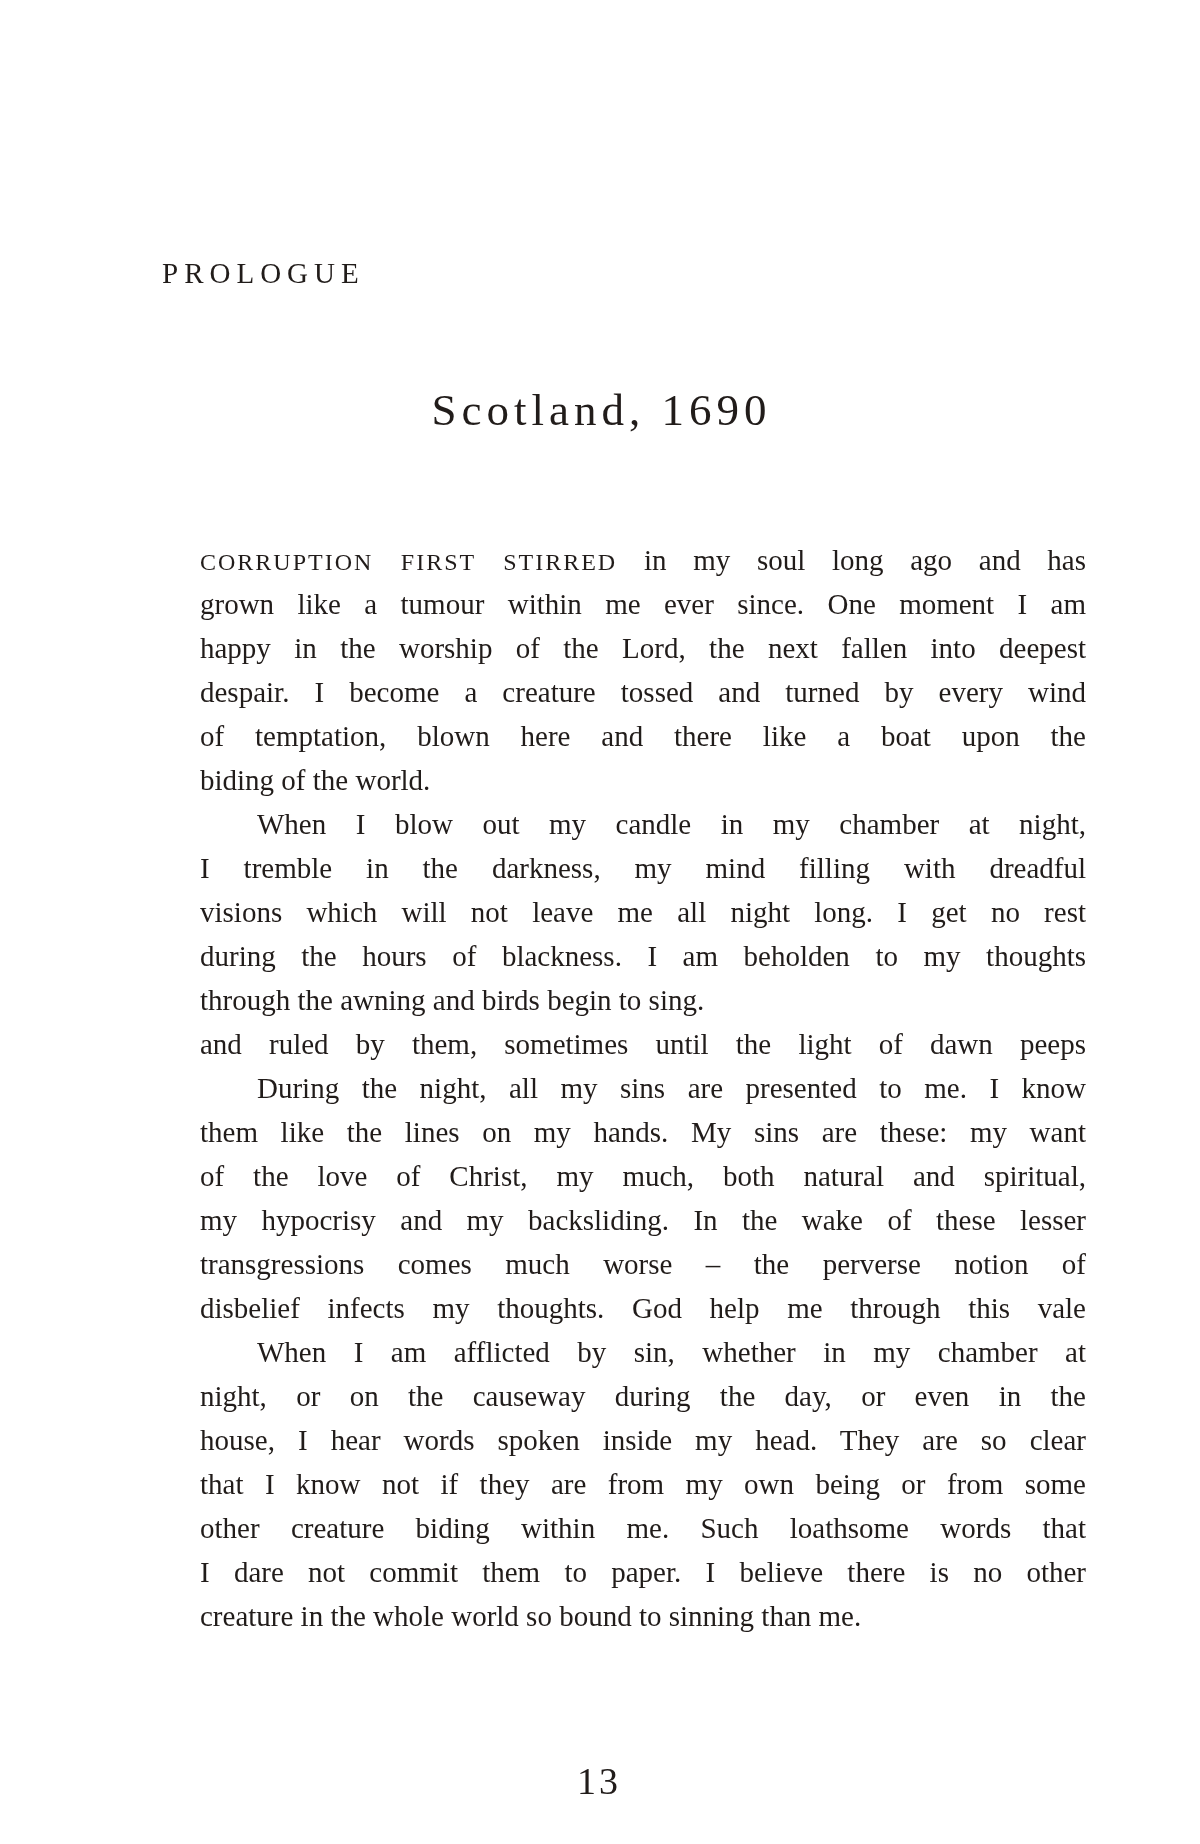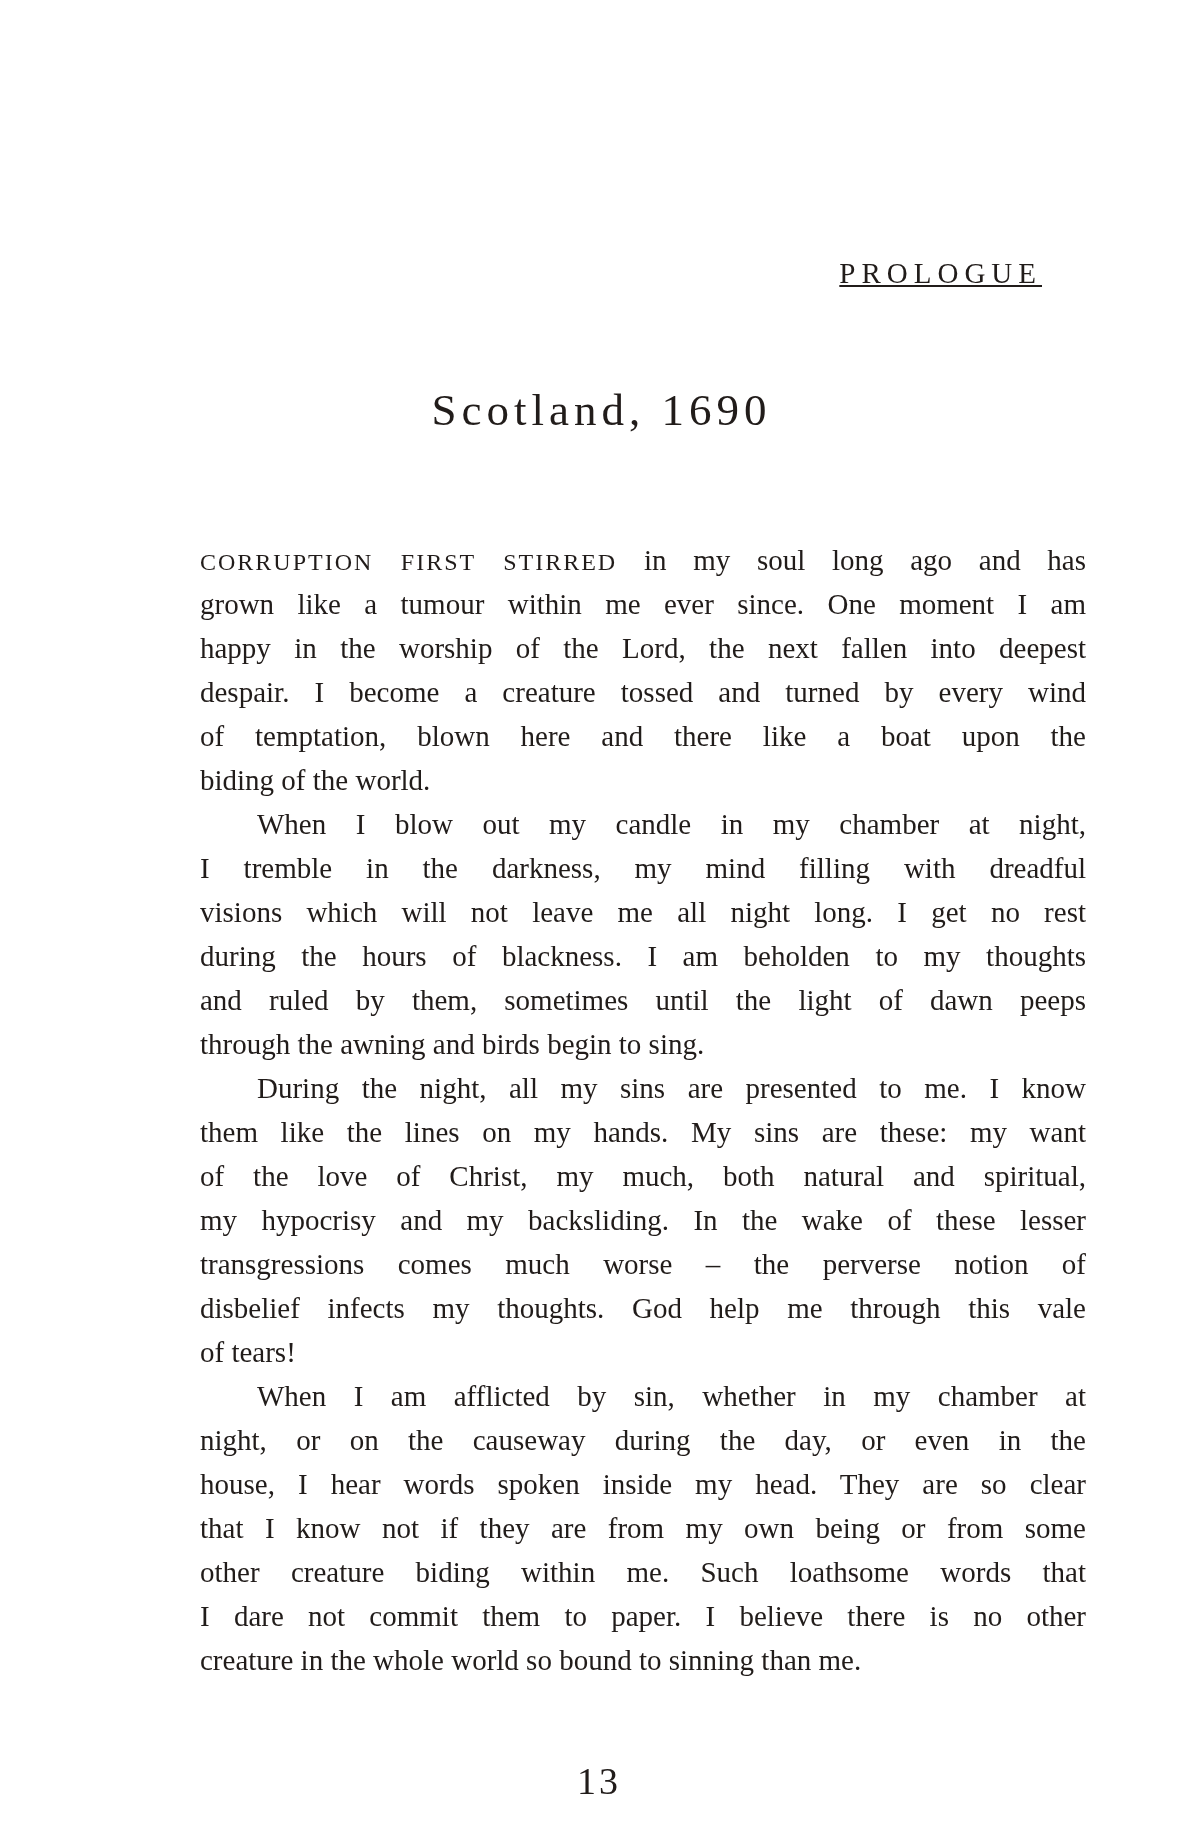--- a/index.html
+++ b/index.html
@@ -10,27 +10,26 @@
     background: #ffffff;
     color: #211c1a;
     font-family: "Liberation Serif", "DejaVu Serif", serif;
     overflow: hidden;
   }
   .prologue-heading {
     position: absolute;
     top: 257px;
     left: 156px;
     width: 886px;
-    text-align: right;
+    text-align: left;
     font-size: 29px;
     letter-spacing: 6px;
     padding-left: 6px;
     box-sizing: border-box;
     white-space: nowrap;
-    text-decoration: underline;
   }
   .chapter-title {
     position: absolute;
     top: 384px;
     left: 156px;
     width: 886px;
     text-align: center;
     font-size: 45px;
     letter-spacing: 5px;
     padding-left: 5px;
@@ -84,29 +83,28 @@
       <div class="jline"><span class="lead-caps">CORRUPTION FIRST STIRRED</span> in my soul long ago and has</div>
       <div class="jline">grown like a tumour within me ever since. One moment I am</div>
       <div class="jline">happy in the worship of the Lord, the next fallen into deepest</div>
       <div class="jline">despair. I become a creature tossed and turned by every wind</div>
       <div class="jline">of temptation, blown here and there like a boat upon the</div>
       <div class="jline para-last">biding of the world.</div>
       <div class="jline indent-first">When I blow out my candle in my chamber at night,</div>
       <div class="jline">I tremble in the darkness, my mind filling with dreadful</div>
       <div class="jline">visions which will not leave me all night long. I get no rest</div>
       <div class="jline">during the hours of blackness. I am beholden to my thoughts</div>
+      <div class="jline para-last">through the awning and birds begin to sing.</div>
       <div class="jline">and ruled by them, sometimes until the light of dawn peeps</div>
-      <div class="jline para-last">through the awning and birds begin to sing.</div>
       <div class="jline indent-first">During the night, all my sins are presented to me. I know</div>
       <div class="jline">them like the lines on my hands. My sins are these: my want</div>
       <div class="jline">of the love of Christ, my much, both natural and spiritual,</div>
       <div class="jline">my hypocrisy and my backsliding. In the wake of these lesser</div>
       <div class="jline">transgressions comes much worse – the perverse notion of</div>
       <div class="jline">disbelief infects my thoughts. God help me through this vale</div>
-      <div class="jline para-last">of tears!</div>
       <div class="jline indent-first">When I am afflicted by sin, whether in my chamber at</div>
       <div class="jline">night, or on the causeway during the day, or even in the</div>
       <div class="jline">house, I hear words spoken inside my head. They are so clear</div>
       <div class="jline">that I know not if they are from my own being or from some</div>
       <div class="jline">other creature biding within me. Such loathsome words that</div>
       <div class="jline">I dare not commit them to paper. I believe there is no other</div>
       <div class="jline para-last">creature in the whole world so bound to sinning than me.</div>
     </div>
 
   <div class="page-number">13</div>

